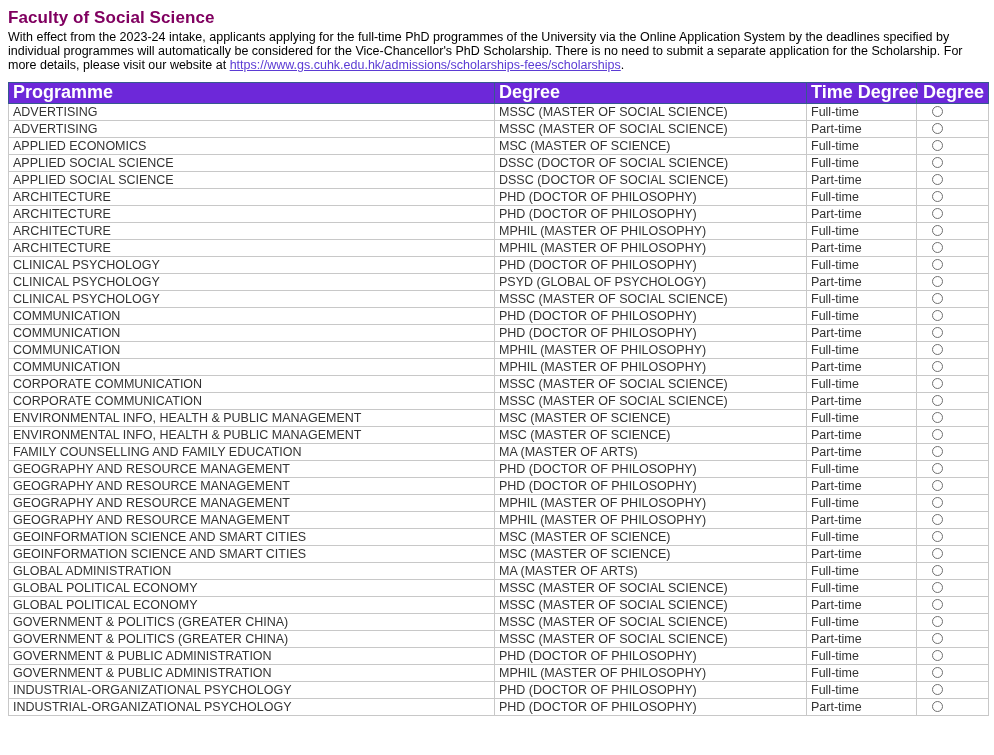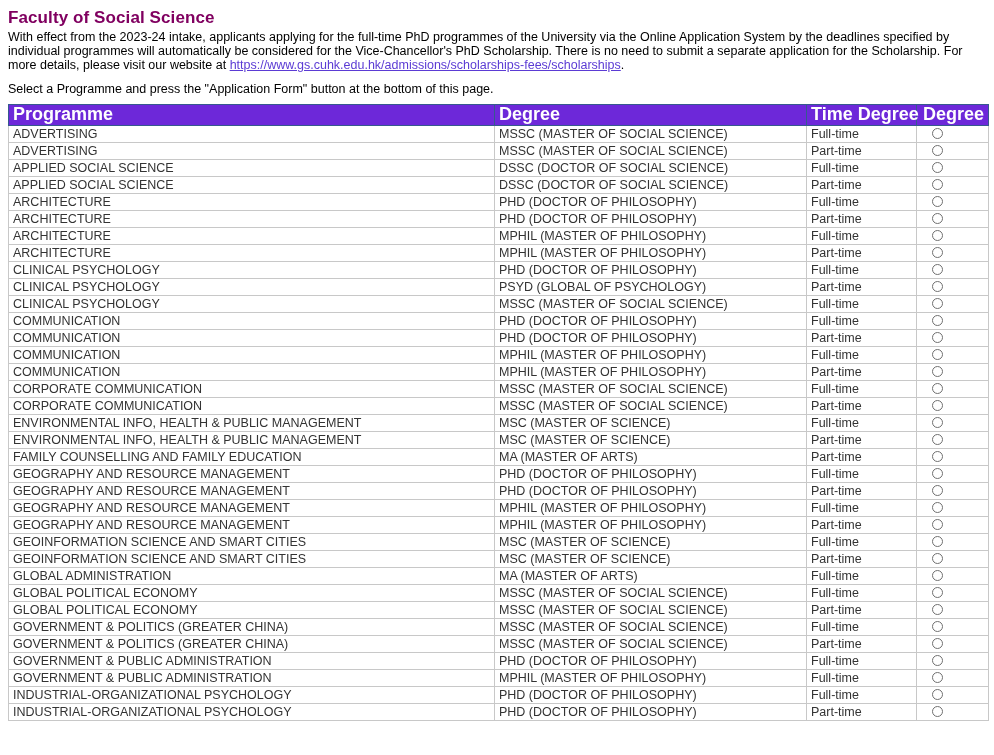--- a/index.html
+++ b/index.html
@@ -103,21 +103,20 @@
 </style>
 </head>
 <body>
 
 <div class="page">
 
   <h1 class="page-title">Faculty of Social Science</h1>
 
   <p class="intro"><span>With effect from the 2023-24 intake, applicants applying for the full-time PhD programmes of the University via the Online Application System by the deadlines specified by individual programmes will automatically be considered for the Vice-Chancellor's PhD Scholarship. There is no need to submit a separate application for the Scholarship. For more details, please visit our website at </span><a href="#" class="ext-link">https://www.gs.cuhk.edu.hk/admissions/scholarships-fees/scholarships</a><span>.</span></p>
 
-  <p class="instruction">Select a Programme and press the "Application Form" button at the bottom of this page.</p>
 
   <table class="prog-table">
     <colgroup>
       <col class="c-prog">
       <col class="c-degree">
       <col class="c-time">
       <col class="c-choice">
     </colgroup>
     <thead>
       <tr>
@@ -134,20 +133,26 @@
           <td class="td-time">Full-time</td>
           <td class="td-choice"><span class="radio"></span></td>
         </tr>
         <tr>
           <td class="td-prog">ADVERTISING</td>
           <td class="td-degree">MSSC (MASTER OF SOCIAL SCIENCE)</td>
           <td class="td-time">Part-time</td>
           <td class="td-choice"><span class="radio"></span></td>
         </tr>
         <tr>
+          <td class="td-prog">APPLIED ECONOMICS</td>
+          <td class="td-degree">MSC (MASTER OF SCIENCE)</td>
+          <td class="td-time">Full-time</td>
+          <td class="td-choice"><span class="radio"></span></td>
+        </tr>
+        <tr>
           <td class="td-prog">APPLIED SOCIAL SCIENCE</td>
           <td class="td-degree">DSSC (DOCTOR OF SOCIAL SCIENCE)</td>
           <td class="td-time">Full-time</td>
           <td class="td-choice"><span class="radio"></span></td>
         </tr>
         <tr>
           <td class="td-prog">APPLIED SOCIAL SCIENCE</td>
           <td class="td-degree">DSSC (DOCTOR OF SOCIAL SCIENCE)</td>
           <td class="td-time">Part-time</td>
           <td class="td-choice"><span class="radio"></span></td>

